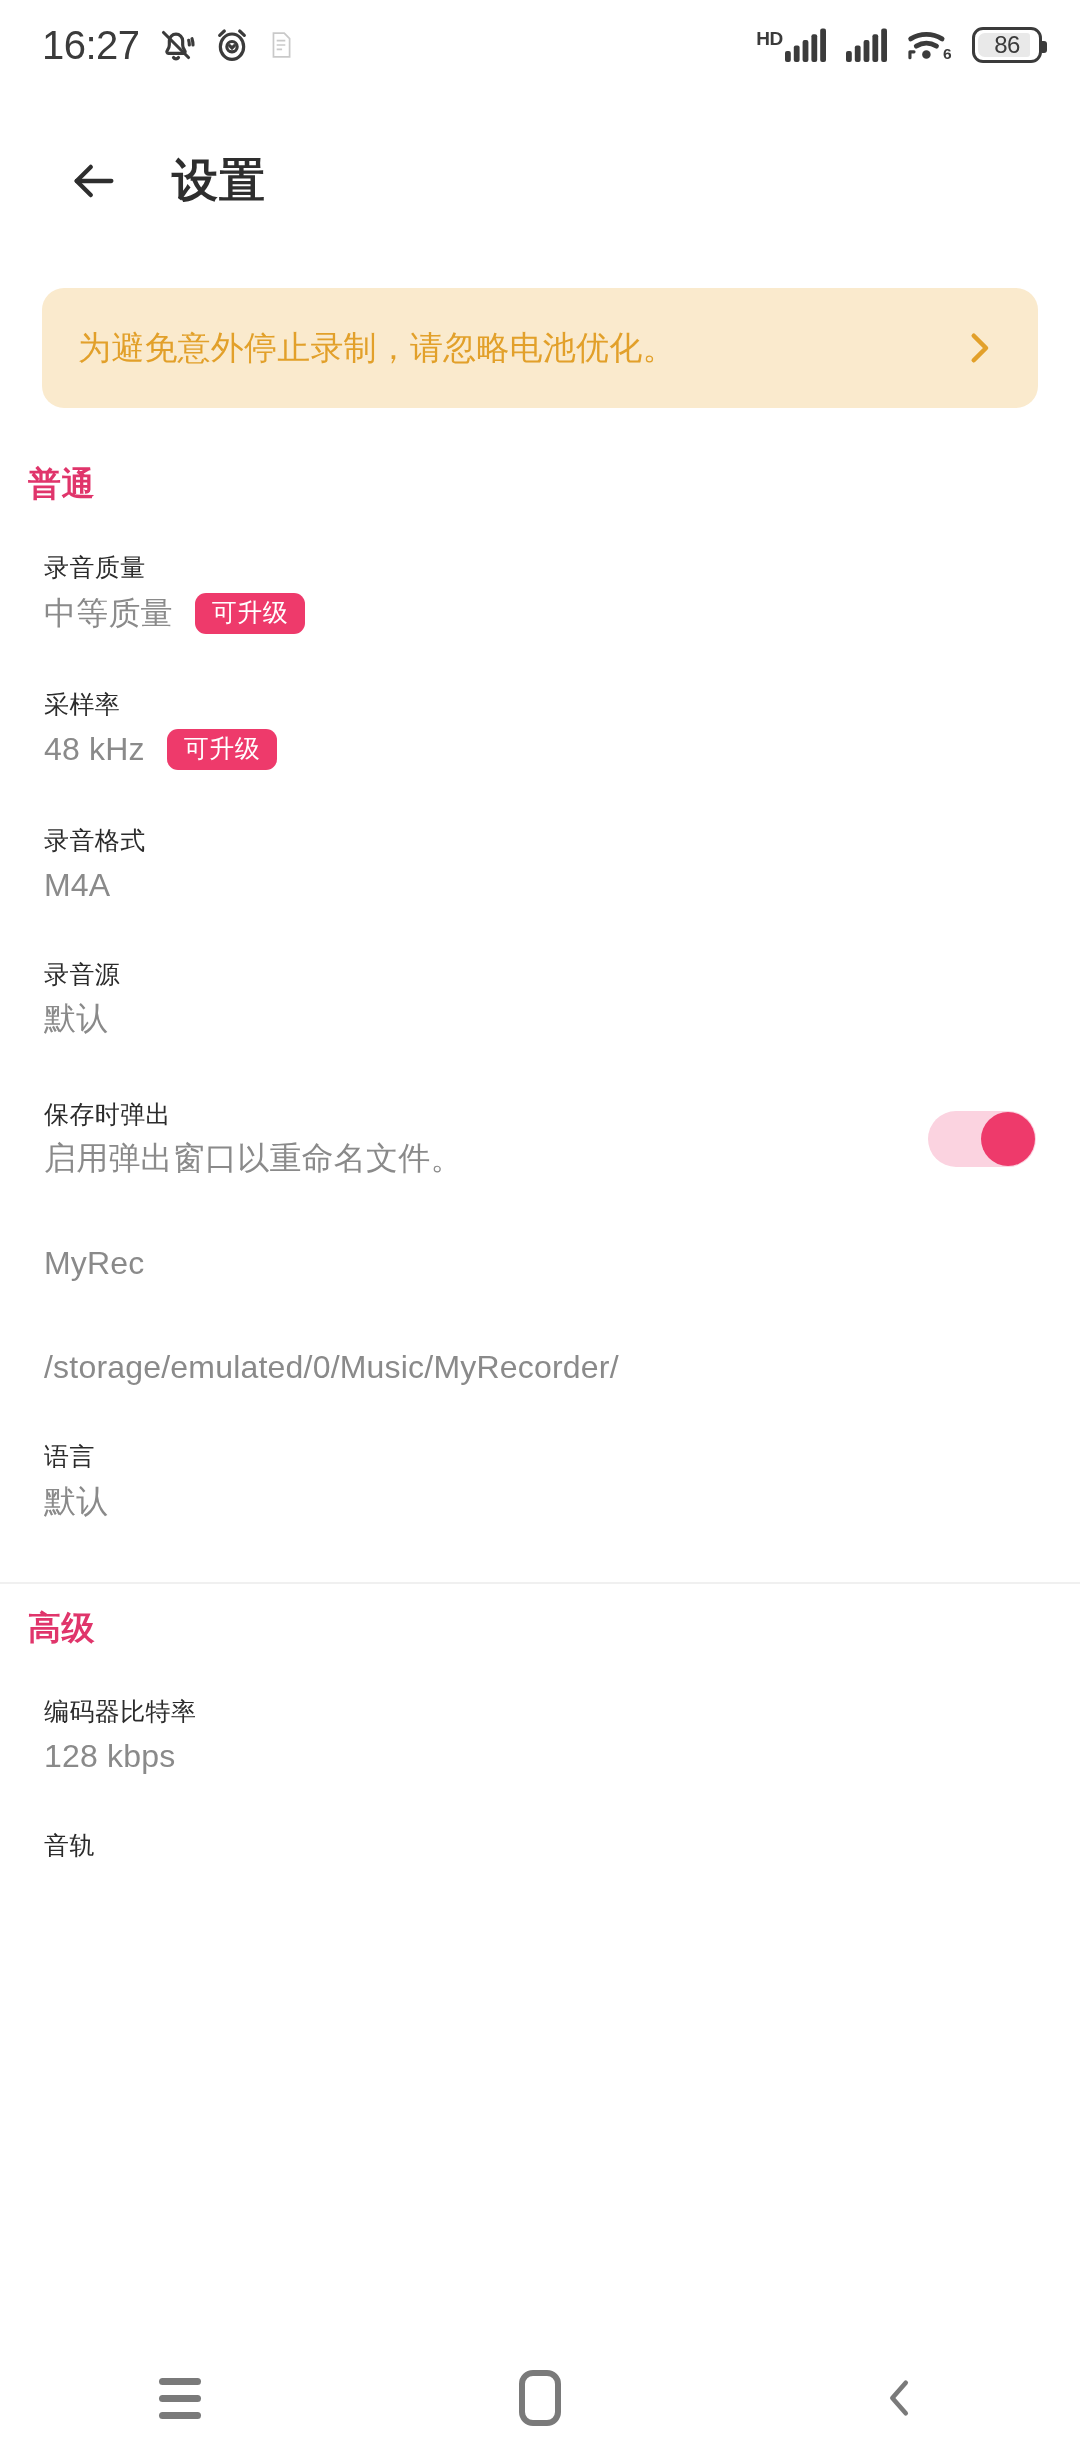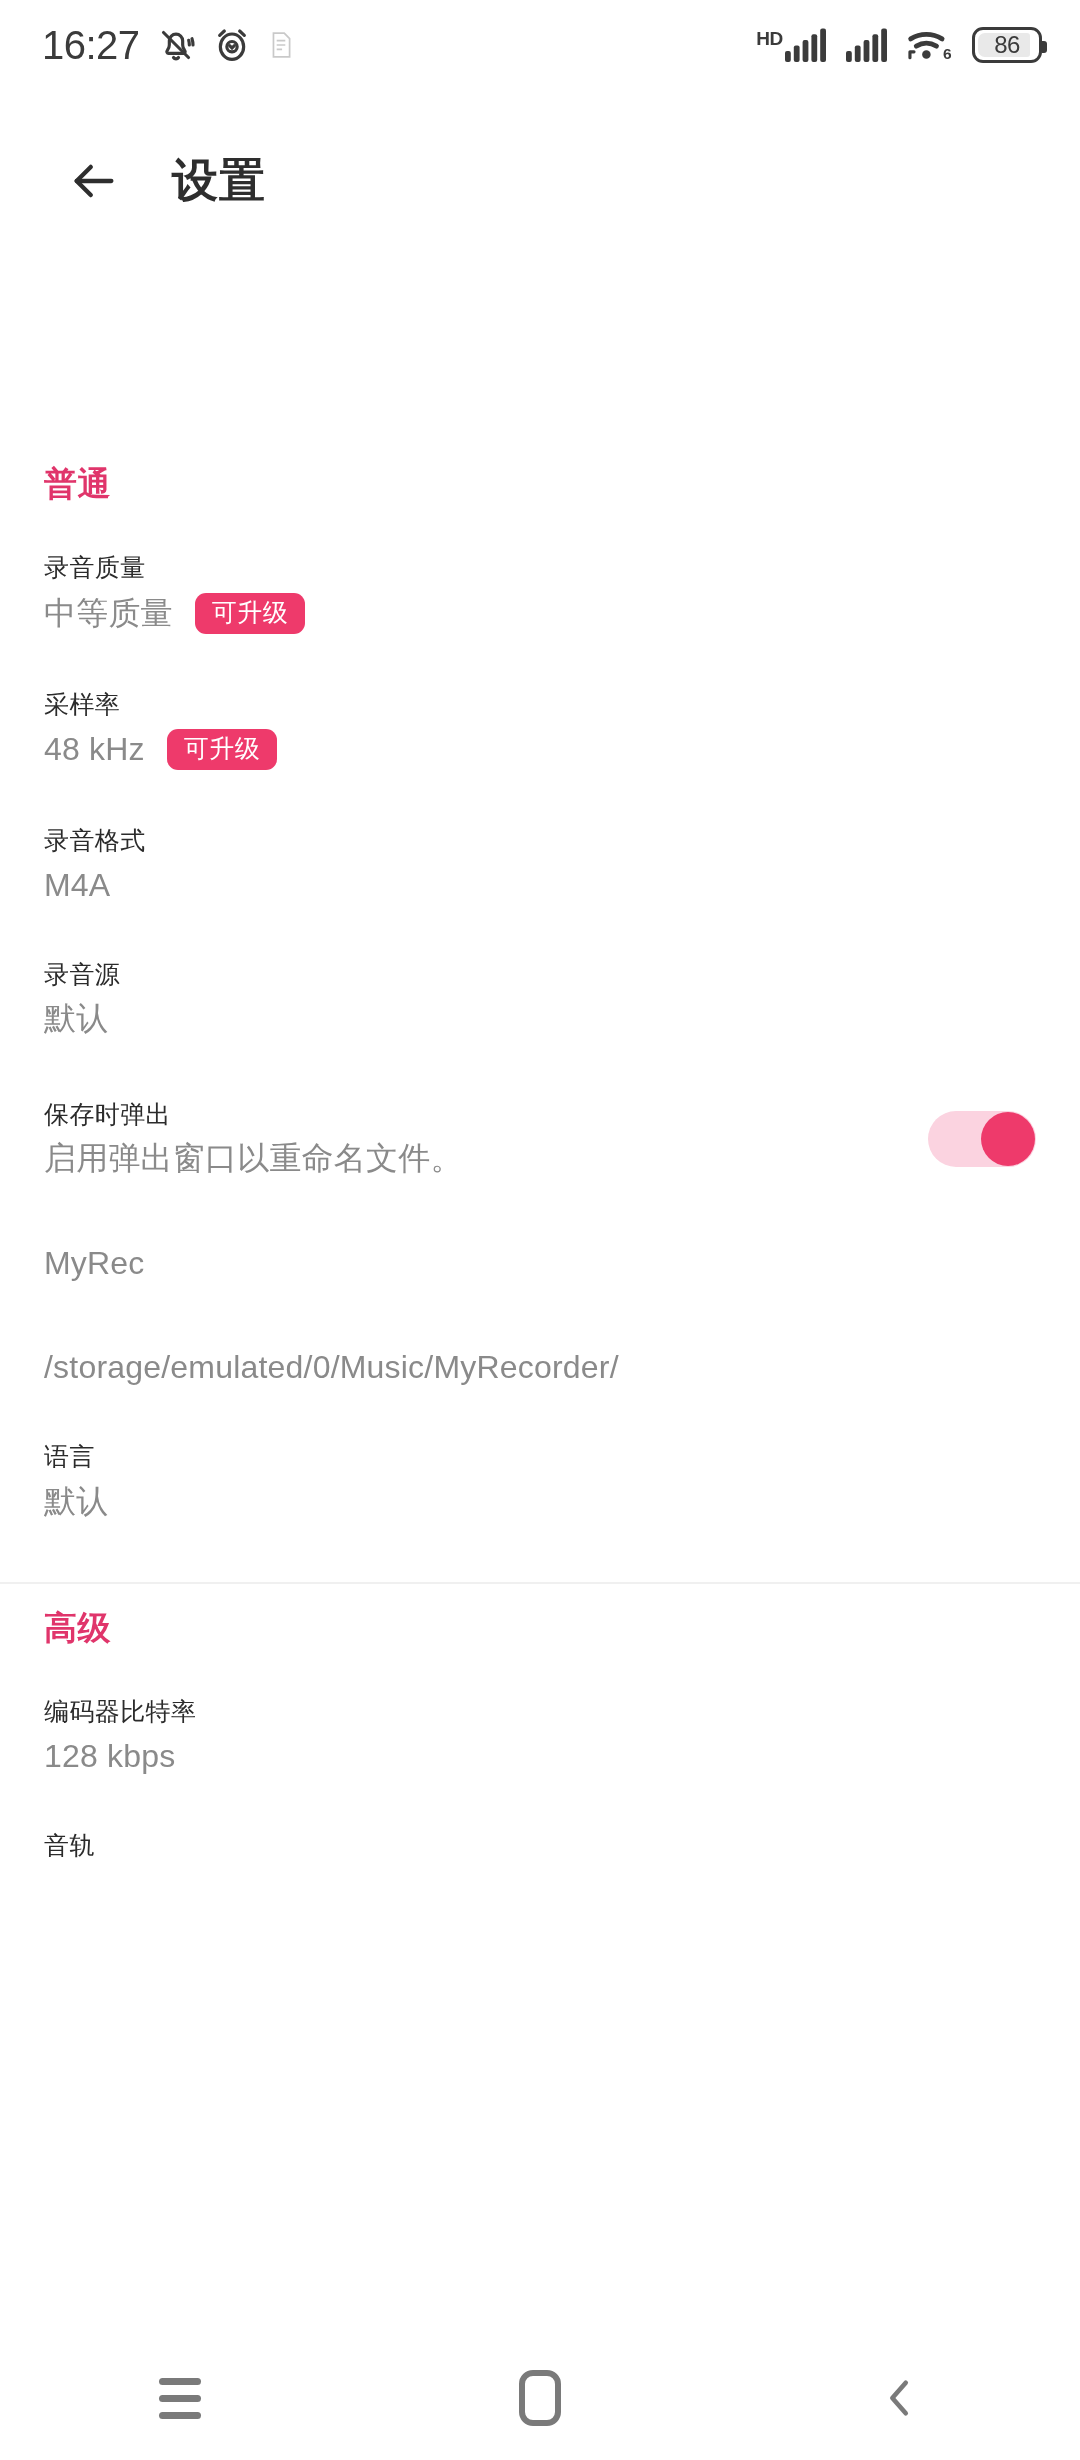--- a/index.html
+++ b/index.html
@@ -149,21 +149,21 @@
   .content {
     position: absolute;
     top: 440px; left: 0;
     width: 1080px;
   }
 
   .section-header {
     font-size: 33px;
     font-weight: 700;
     color: #e0356b;
-    padding: 22px 0 0 44px;
+    padding: 22px 0 0 28px;
     letter-spacing: .5px;
   }
 
   .row {
     padding: 0 44px;
     cursor: pointer;
     display: flex;
     align-items: center;
     justify-content: space-between;
   }
@@ -346,20 +346,28 @@
       <span>
         <svg viewBox="0 0 24 24" fill="none" stroke="#2e2e2e" stroke-width="2" stroke-linecap="round" stroke-linejoin="round">
           <path d="M20 12H4"></path>
           <path d="M10.5 5.5L4 12l6.5 6.5"></path>
         </svg>
       </span>
     </div>
     <div class="app-title">设置</div>
   </div>
 
+  <div class="banner">
+    <div class="banner-text">为避免意外停止录制，请忽略电池优化。</div>
+    <span class="banner-chev">
+      <svg viewBox="0 0 24 24" fill="none" stroke="#e2a02a" stroke-width="2.6" stroke-linecap="round" stroke-linejoin="round">
+        <path d="M9 5l7 7-7 7"></path>
+      </svg>
+    </span>
+  </div>
 
   <div class="content">
 
     <div class="section-header">普通</div>
 
     <div class="spacer-sm"></div>
 
     <div class="row">
       <div class="row-texts">
         <div class="row-title">录音质量</div>

